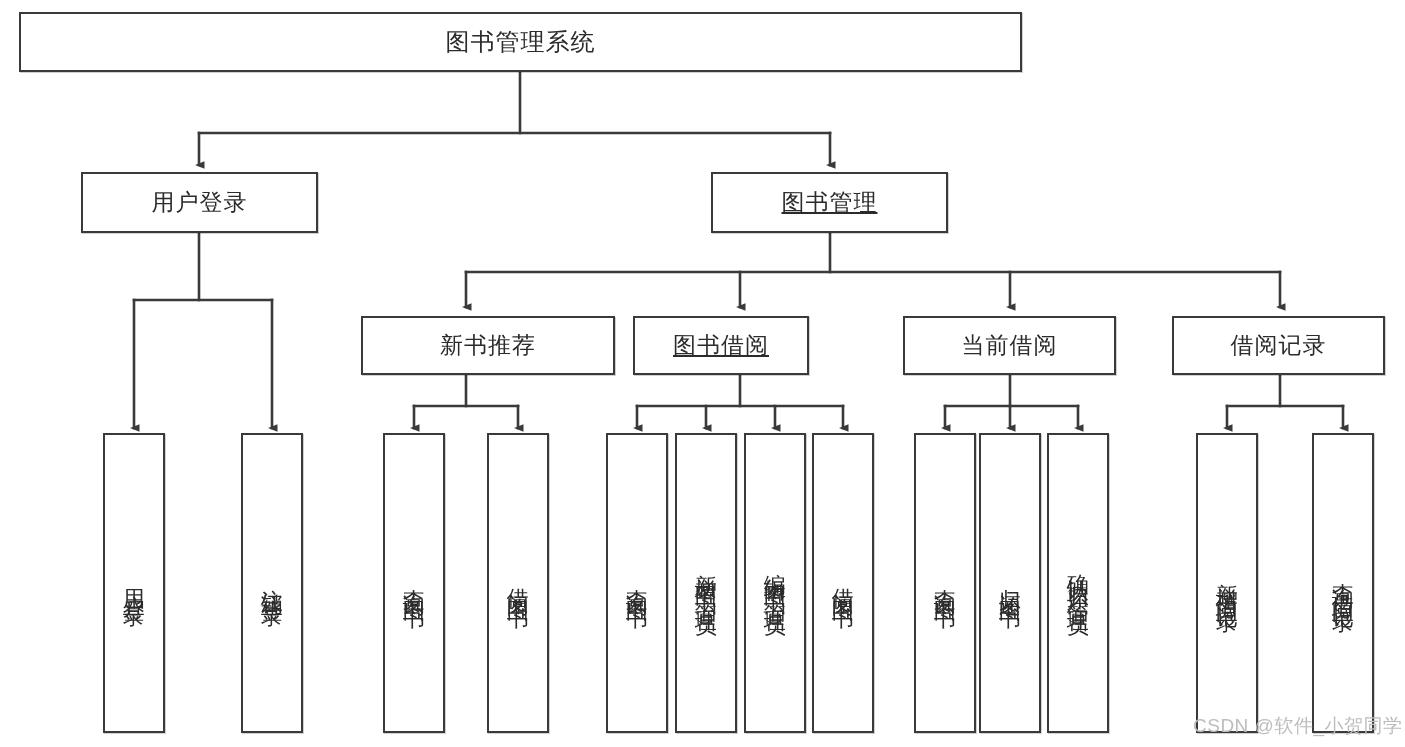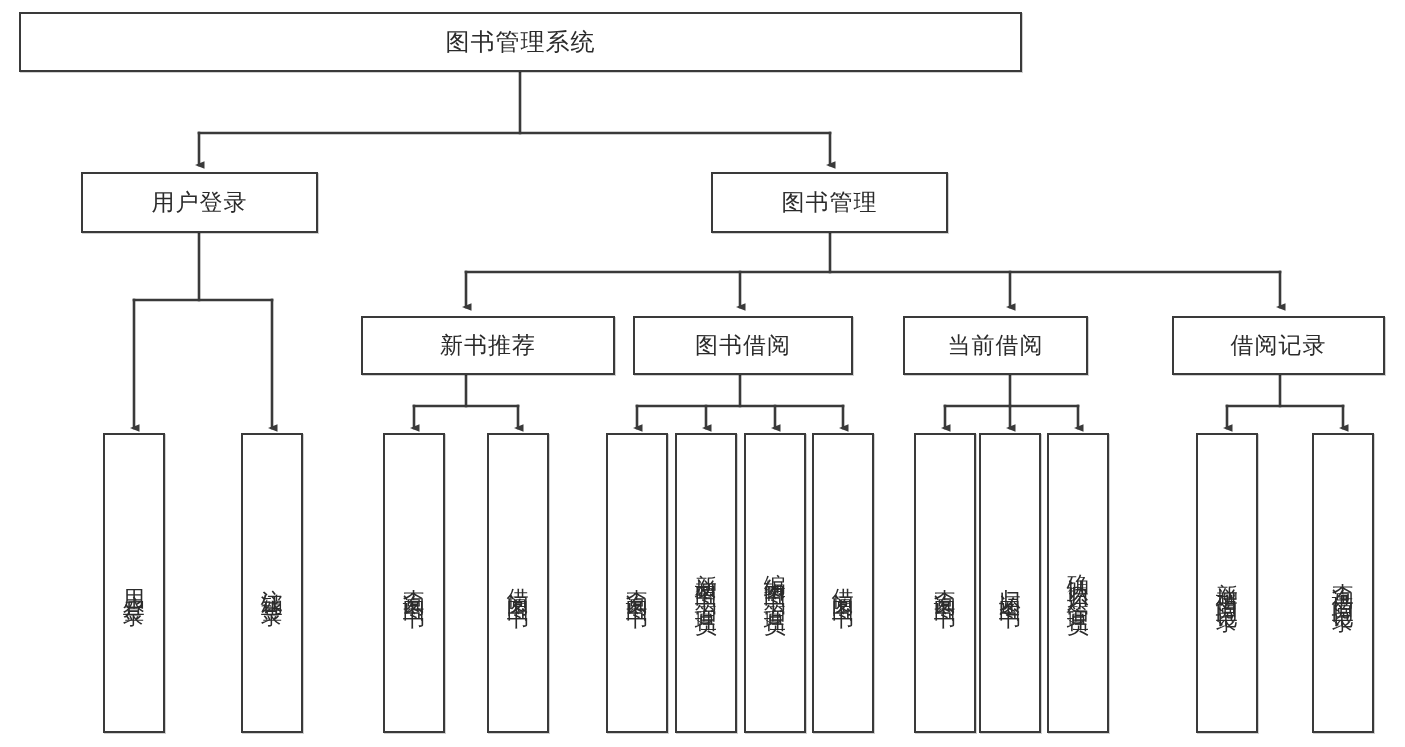--- a/index.html
+++ b/index.html
@@ -114,39 +114,40 @@
       <path d="M1280,375 L1280,406"></path>
       <path d="M1227,406 L1343,406"></path>
       <path d="M1227,406 L1227,428" marker-end="url(#arrow)"></path>
       <path d="M1343,406 L1343,428" marker-end="url(#arrow)"></path>
     </g>
   </svg>
 
   <div class="node horiz root" style="left:19px; top:12px; width:1003px; height:60px;">图书管理系统</div>
 
   <div class="node horiz" style="left:81px; top:172px; width:237px; height:61px;">用户登录</div>
-  <div class="node horiz" style="left:711px; top:172px; width:237px; height:61px;">图书管理</div>
+  <div class="node horiz" style="left:711px; top:172px; width:237px; height:61px;text-decoration:underline;">图书管理</div>
 
   <div class="node horiz" style="left:361px; top:316px; width:254px; height:59px;">新书推荐</div>
-  <div class="node horiz" style="left:633px; top:316px; width:220px; height:59px;">图书借阅</div>
-  <div class="node horiz" style="left:903px; top:316px; width:185px; height:59px;">当前借阅</div>
+  <div class="node horiz" style="left:633px; top:316px; width:176px; height:59px;text-decoration:underline;">图书借阅</div>
+  <div class="node horiz" style="left:903px; top:316px; width:213px; height:59px;">当前借阅</div>
   <div class="node horiz" style="left:1172px; top:316px; width:213px; height:59px;text-align:right;">借阅记录</div>
 
   <div class="node vert" style="left:103px; top:433px; width:62px; height:300px;">用户登录</div>
   <div class="node vert" style="left:241px; top:433px; width:62px; height:300px;">注销登录</div>
 
   <div class="node vert" style="left:383px; top:433px; width:62px; height:300px;">查询图书</div>
   <div class="node vert" style="left:487px; top:433px; width:62px; height:300px;">借阅图书</div>
 
   <div class="node vert" style="left:606px; top:433px; width:62px; height:300px;">查询图书</div>
   <div class="node vert" style="left:675px; top:433px; width:62px; height:300px;">新增图书（管理员）</div>
   <div class="node vert" style="left:744px; top:433px; width:62px; height:300px;">编辑图书（管理员）</div>
   <div class="node vert" style="left:812px; top:433px; width:62px; height:300px;">借阅图书</div>
 
   <div class="node vert" style="left:914px; top:433px; width:62px; height:300px;">查询图书</div>
   <div class="node vert" style="left:979px; top:433px; width:62px; height:300px;">归还图书</div>
   <div class="node vert" style="left:1047px; top:433px; width:62px; height:300px;">确认归还（管理员）</div>
 
   <div class="node vert" style="left:1196px; top:433px; width:62px; height:300px;">新增借阅记录</div>
   <div class="node vert" style="left:1312px; top:433px; width:62px; height:300px;">查询借阅记录</div>
 
+  <div class="watermark" style="left:1193px; top:713px;">CSDN @软件_小贺同学</div>
 
 </div>
 
 </body></html>

